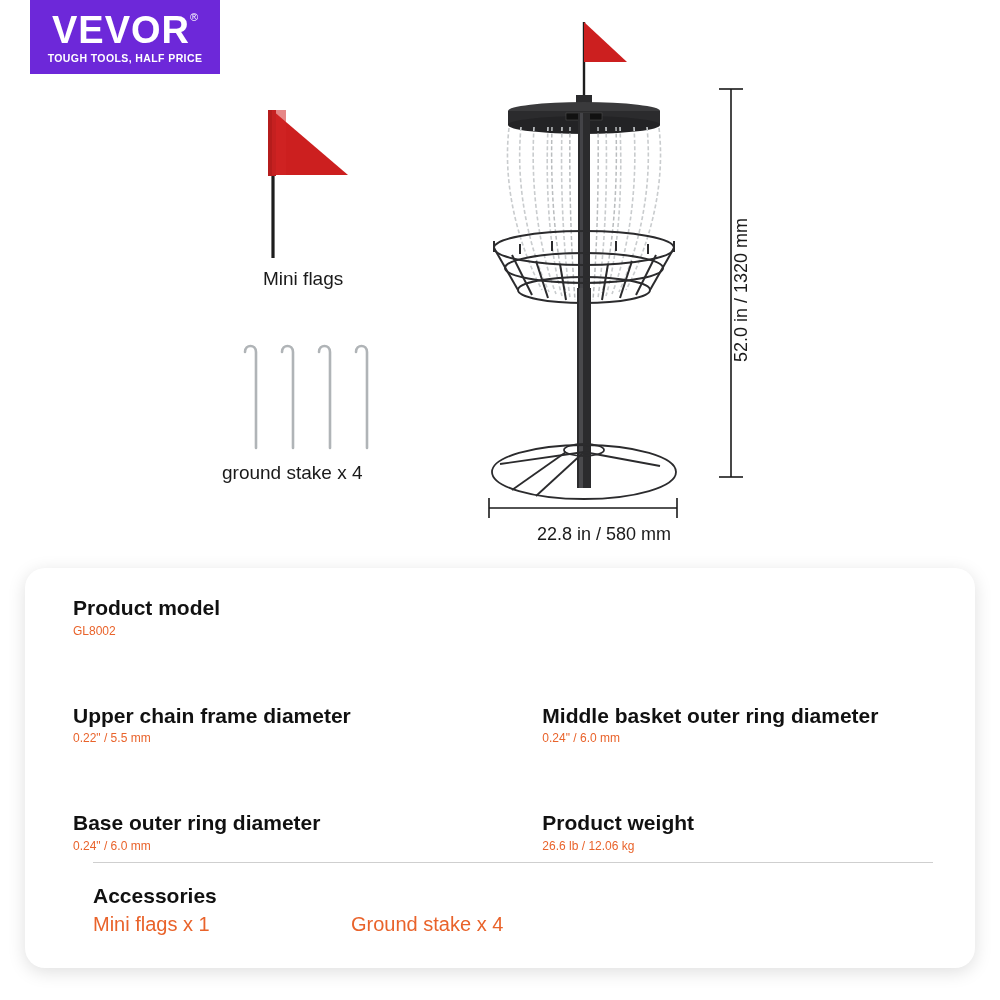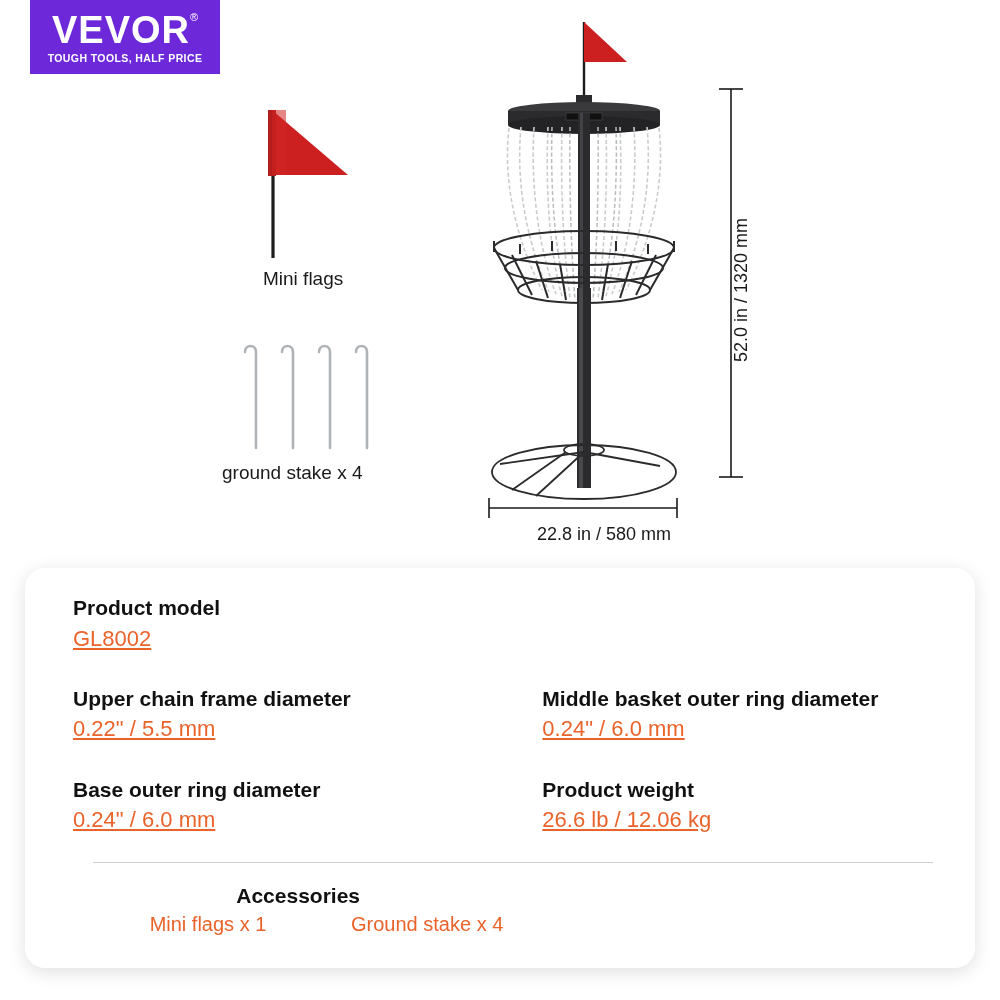--- a/index.html
+++ b/index.html
@@ -124,42 +124,40 @@
   }
   .spec-cell.right { width: 404px; }
   .spec-label {
     font-size: 21px;
     font-weight: bold;
     color: #111111;
     line-height: 1.32;
     white-space: nowrap;
   }
   .spec-value {
-    font-size: 22px;
+    font-size: 12px;
     color: #E9632B;
     line-height: 1.32;
     margin-top: 2px;
     white-space: nowrap;
-    text-decoration: underline;
-  }
-  .spec-row + .spec-row { margin-top: 32px; gap: 20px; }
+  }
+  .spec-row + .spec-row { margin-top: 62px; gap: 20px; }
 
   #accessories-divider {
     position: absolute;
     left: 68px;
     top: 294px;
     width: 840px;
     height: 1px;
     background: #cfcfcf;
   }
   #accessories-block {
     position: absolute;
     left: 68px;
     top: 314px;
-    text-align: center;
   }
   #accessories-label {
     font-size: 21px;
     font-weight: bold;
     color: #111111;
     line-height: 1.32;
   }
   #accessories-items {
     display: flex;
     margin-top: 3px;

